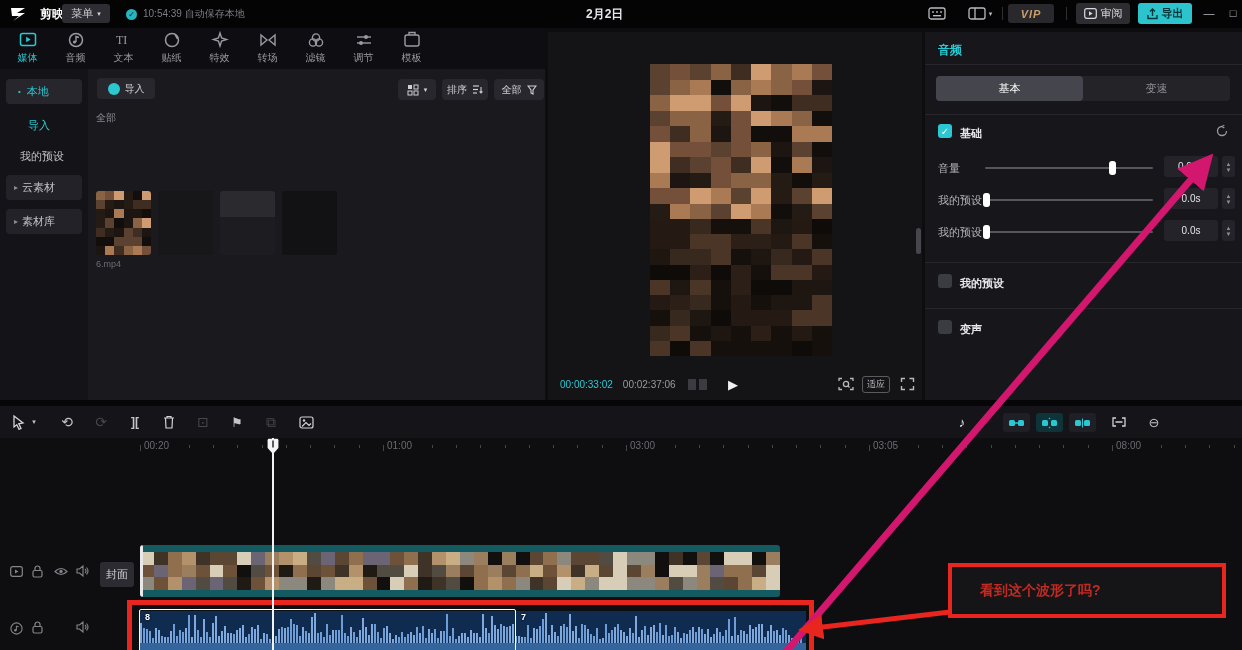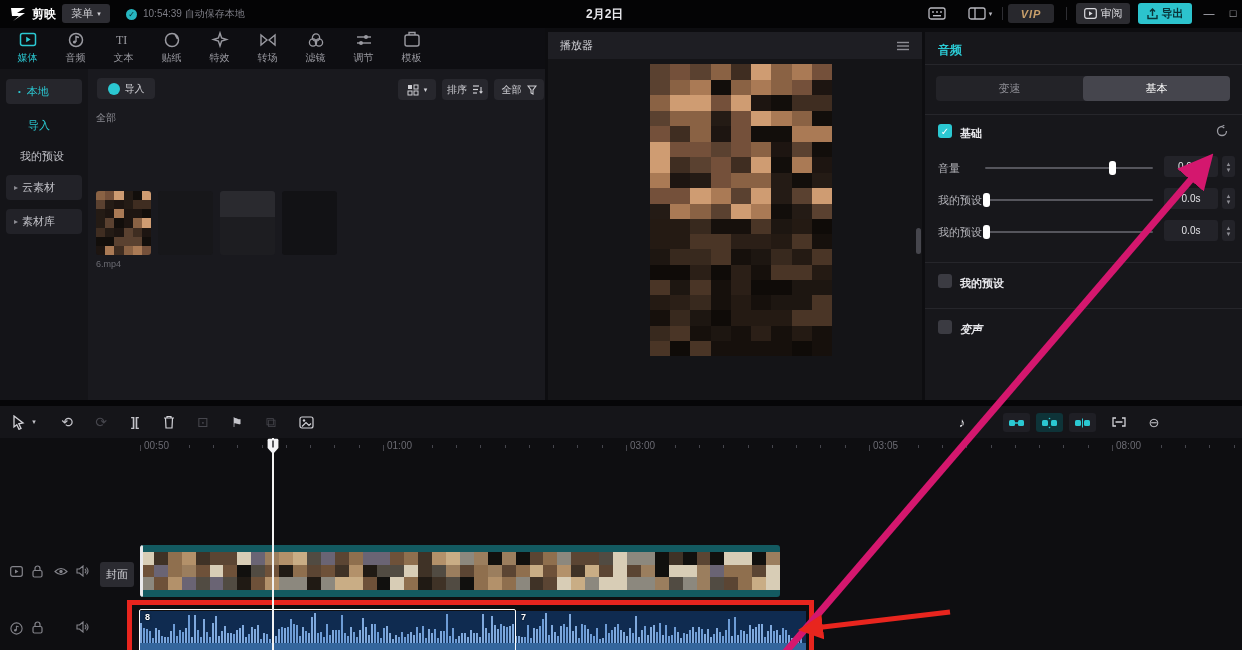--- a/index.html
+++ b/index.html
@@ -92,21 +92,21 @@
   .playhead-line{position:absolute;left:272px;top:0;width:1.5px;height:212px;background:#f2f2f2;}
   .overlay{position:absolute;left:0;top:0;width:1242px;height:650px;pointer-events:none;z-index:60;}
   .gap-line{position:absolute;background:#060608;}
 </style>
 </head>
 <body>
 
 <div class="app">
 
   <div class="topbar">
-    <div class="abs" style="left:10px;top:6px;display:flex;align-items:center;gap:5px;">
+    <div class="abs" style="left:10px;top:6px;display:flex;align-items:center;gap:13px;">
       <svg width="17" height="15" viewBox="0 0 17 15">
         <path d="M1 1 L15 1 L7 6 L15 6 L3 14 L9 9 L2 9 Z" fill="#fff"></path>
       </svg>
       <span class="logo-text">剪映</span>
     </div>
     <div class="menu-btn">
       <span>菜单</span>
       <span style="font-size:7px;">▾</span>
     </div>
     <div class="autosave">
@@ -319,28 +319,20 @@
     </div>
     <div class="thumb" style="left:70px;background:#17171a;"></div>
     <div class="thumb" style="left:132px;background:#1d1d21;">
       <div style="width:100%;height:26px;background:#2a2a2f;"></div>
     </div>
     <div class="thumb" style="left:194px;background:#121215;"></div>
     <div class="fname" style="left:8px;">6.mp4</div>
   </div>
 
   <div class="player">
-    <div class="player-hd">
-      <span>播放器</span>
-      <svg width="14" height="10" viewBox="0 0 14 10" style="position:absolute;right:12px;">
-        <line x1="1" y1="1.5" x2="13" y2="1.5" stroke="#8d8d94" stroke-width="1.4"></line>
-        <line x1="1" y1="5" x2="13" y2="5" stroke="#8d8d94" stroke-width="1.4"></line>
-        <line x1="1" y1="8.5" x2="13" y2="8.5" stroke="#8d8d94" stroke-width="1.4"></line>
-      </svg>
-    </div>
     <div class="preview">
       <div style="width: 182px; height: 155px; display: grid; grid-template-columns: repeat(9, 1fr);">
           <div style="background: rgb(90, 65, 48);"></div>
           <div style="background: rgb(116, 80, 58);"></div>
           <div style="background: rgb(90, 65, 48);"></div>
           <div style="background: rgb(138, 98, 68);"></div>
           <div style="background: rgb(63, 45, 33);"></div>
           <div style="background: rgb(207, 156, 114);"></div>
           <div style="background: rgb(138, 98, 68);"></div>
           <div style="background: rgb(170, 122, 85);"></div>
@@ -504,29 +496,47 @@
           <div style="background: rgb(15, 11, 8);"></div>
           <div style="background: rgb(74, 53, 38);"></div>
           <div style="background: rgb(22, 16, 12);"></div>
           <div style="background: rgb(22, 16, 12);"></div>
           <div style="background: rgb(22, 16, 12);"></div>
           <div style="background: rgb(22, 16, 12);"></div>
           <div style="background: rgb(15, 11, 8);"></div>
           <div style="background: rgb(22, 16, 12);"></div>
         </div>
     </div>
+    <div class="pctrl">
+      <span class="tc-cur" style="margin-left:12px;">00:00:33:02</span>
+      <span class="tc-tot" style="margin-left:10px;">00:02:37:06</span>
+      <span style="display:inline-flex;gap:3px;margin-left:12px;">
+        <span style="width:8px;height:11px;background:#3b3b41;"></span>
+        <span style="width:8px;height:11px;background:#3b3b41;"></span>
+      </span>
+      <span style="position:absolute;left:180px;color:#f0f0f3;font-size:13px;">▶</span>
+      <svg width="16" height="14" viewBox="0 0 16 14" style="position:absolute;left:290px;">
+        <path d="M1 4 L1 1.5 L4 1.5 M12 1.5 L15 1.5 L15 4 M15 10 L15 12.5 L12 12.5 M4 12.5 L1 12.5 L1 10" fill="none" stroke="#b9b9c0" stroke-width="1.3"></path>
+        <circle cx="8" cy="7" r="2.6" fill="none" stroke="#b9b9c0" stroke-width="1.3"></circle>
+          <line x1="10" y1="9" x2="11.5" y2="10.5" stroke="#b9b9c0" stroke-width="1.3"></line>
+      </svg>
+      <span class="fit-btn" style="position:absolute;left:314px;">适应</span>
+      <svg width="15" height="14" viewBox="0 0 15 14" style="position:absolute;left:352px;">
+        <path d="M9.5 1.5 L13.5 1.5 L13.5 5 M13.5 9 L13.5 12.5 L9.5 12.5 M5 12.5 L1.5 12.5 L1.5 9 M1.5 5 L1.5 1.5 L5 1.5" fill="none" stroke="#b9b9c0" stroke-width="1.4"></path>
+      </svg>
+    </div>
   </div>
   <div class="splitter"></div>
 
   <div class="rpanel">
     <div class="rp-title">音频</div>
     <div class="hline" style="top:32px;"></div>
     <div class="rp-tabs">
+      <div class="rp-tab active">基本</div>
       <div class="rp-tab">变速</div>
-      <div class="rp-tab active">基本</div>
     </div>
     <div class="hline" style="top:82px;"></div>
 
     <div class="cb on" style="left:13px;top:92px;">✓</div>
     <div class="rp-lbl strong" style="left:35px;top:94px;">基础</div>
     <svg width="14" height="14" viewBox="0 0 14 14" style="position:absolute;left:290px;top:92px;">
       <path d="M11.5 7 A4.5 4.5 0 1 1 7 2.5 M7 2.5 L9.3 1.2 M7 2.5 L9.3 4" fill="none" stroke="#9a9aa1" stroke-width="1.3"></path>
     </svg>
 
     <div class="rp-lbl" style="left:13px;top:129px;">音量</div>
@@ -557,21 +567,21 @@
     <div class="stepper" style="left:297px;top:188px;">
         <span>▲</span>
         <span>▼</span>
       </div>
 
     <div class="hline" style="top:230px;"></div>
     <div class="cb off" style="left:13px;top:242px;"></div>
     <div class="rp-lbl strong" style="left:35px;top:244px;">我的预设</div>
     <div class="hline" style="top:276px;"></div>
     <div class="cb off" style="left:13px;top:288px;"></div>
-    <div class="rp-lbl strong" style="left:35px;top:290px;font-style:italic;">变声</div>
+    <div class="rp-lbl strong" style="left:35px;top:290px;">变声</div>
   </div>
 
   <div class="gap-line" style="left:0;top:400px;width:1242px;height:6px;"></div>
   <div class="toolbar">
     <div class="tbi" style="left:8px;width:20px;">
       <svg width="13" height="15" viewBox="0 0 13 15">
         <path d="M2 1 L11 8 L6.8 8.8 L9 13.5 L7 14.3 L4.8 9.8 L2 12 Z" fill="none" stroke="#d2d2d7" stroke-width="1.3"></path>
       </svg>
     </div>
     <div class="tbi" style="left:28px;width:12px;font-size:7px;">▾</div>
@@ -622,21 +632,21 @@
       <svg width="16" height="12" viewBox="0 0 16 12">
         <path d="M5 2 L2 2 L2 10 L5 10 M11 2 L14 2 L14 10 L11 10 M4.5 6 L11.5 6" fill="none" stroke="#d2d2d7" stroke-width="1.3"></path>
       </svg>
     </div>
     <div class="tbi" style="left:1144px;width:20px;font-size:13px;">⊖</div>
 
   </div>
 
   <div class="timeline">
     <div id="ticks">
-      <span class="rlabel" style="left:144px;">00:50</span>
+      <span class="rlabel" style="left:144px;">00:20</span>
       <span class="rlabel" style="left:387px;">01:00</span>
       <span class="rlabel" style="left:630px;">03:00</span>
       <span class="rlabel" style="left:873px;">03:05</span>
       <span class="rlabel" style="left:1116px;">08:00</span>
     <div class="tick" style="left: 140px; height: 6px;"></div>
         <div class="tick" style="left: 164.3px;"></div>
         <div class="tick" style="left: 188.6px;"></div>
         <div class="tick" style="left: 212.9px;"></div>
         <div class="tick" style="left: 237.2px;"></div>
         <div class="tick" style="left: 261.5px;"></div>
@@ -1088,20 +1098,23 @@
           <div style="height: 7.49514px; background: rgb(109, 156, 214);"></div>
         </div>
       <div class="wf-band"></div>
     </div>
     <div class="sel-rect"></div>
     <span class="clip-num" style="left:145px;">8</span>
     <span class="clip-num" style="left:521px;">7</span>
 
     <div class="red-rect"></div>
 
+    <div class="callout">
+      <span>看到这个波形了吗?</span>
+    </div>
 
     <div class="playhead-line"></div>
     <svg style="position:absolute;left:266px;top:0;" width="14" height="17" viewBox="0 0 14 17">
       <path d="M3 0.8 L11 0.8 Q12.4 0.8 12.4 2.2 L12.4 10 L7 16 L1.6 10 L1.6 2.2 Q1.6 0.8 3 0.8 Z" fill="#f4f4f6"></path>
       <rect x="6.3" y="2.5" width="1.4" height="7" fill="#1a1a1e"></rect>
     </svg>
   </div>
 
   <svg class="overlay">
     <defs>

